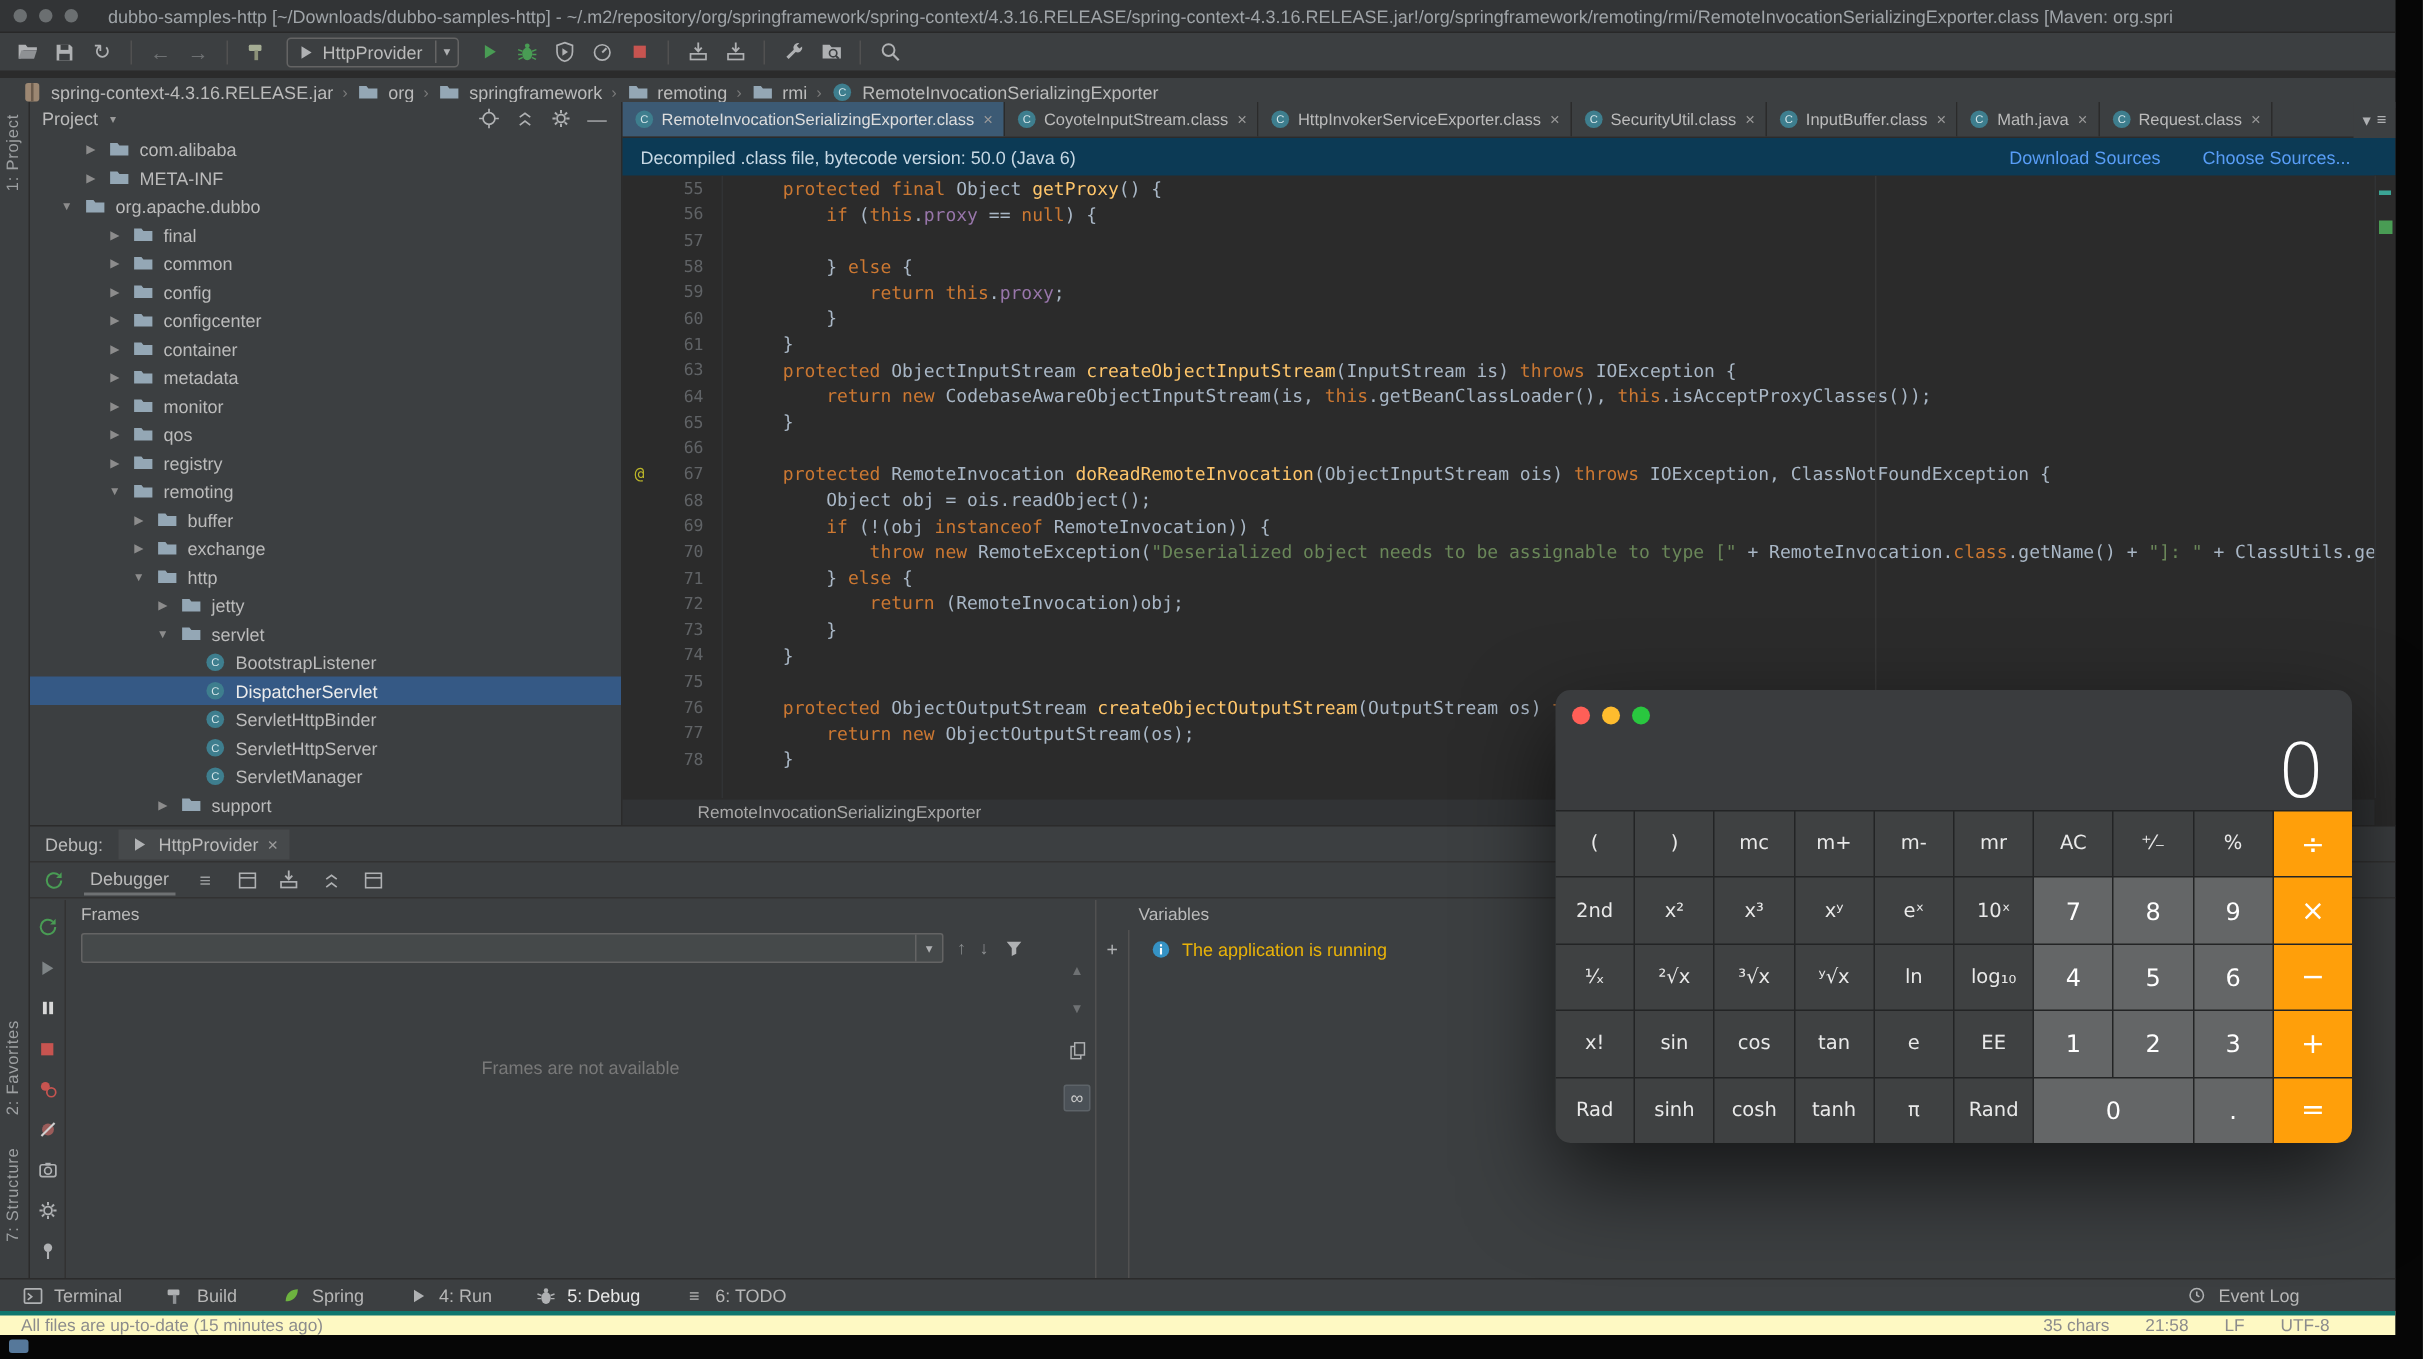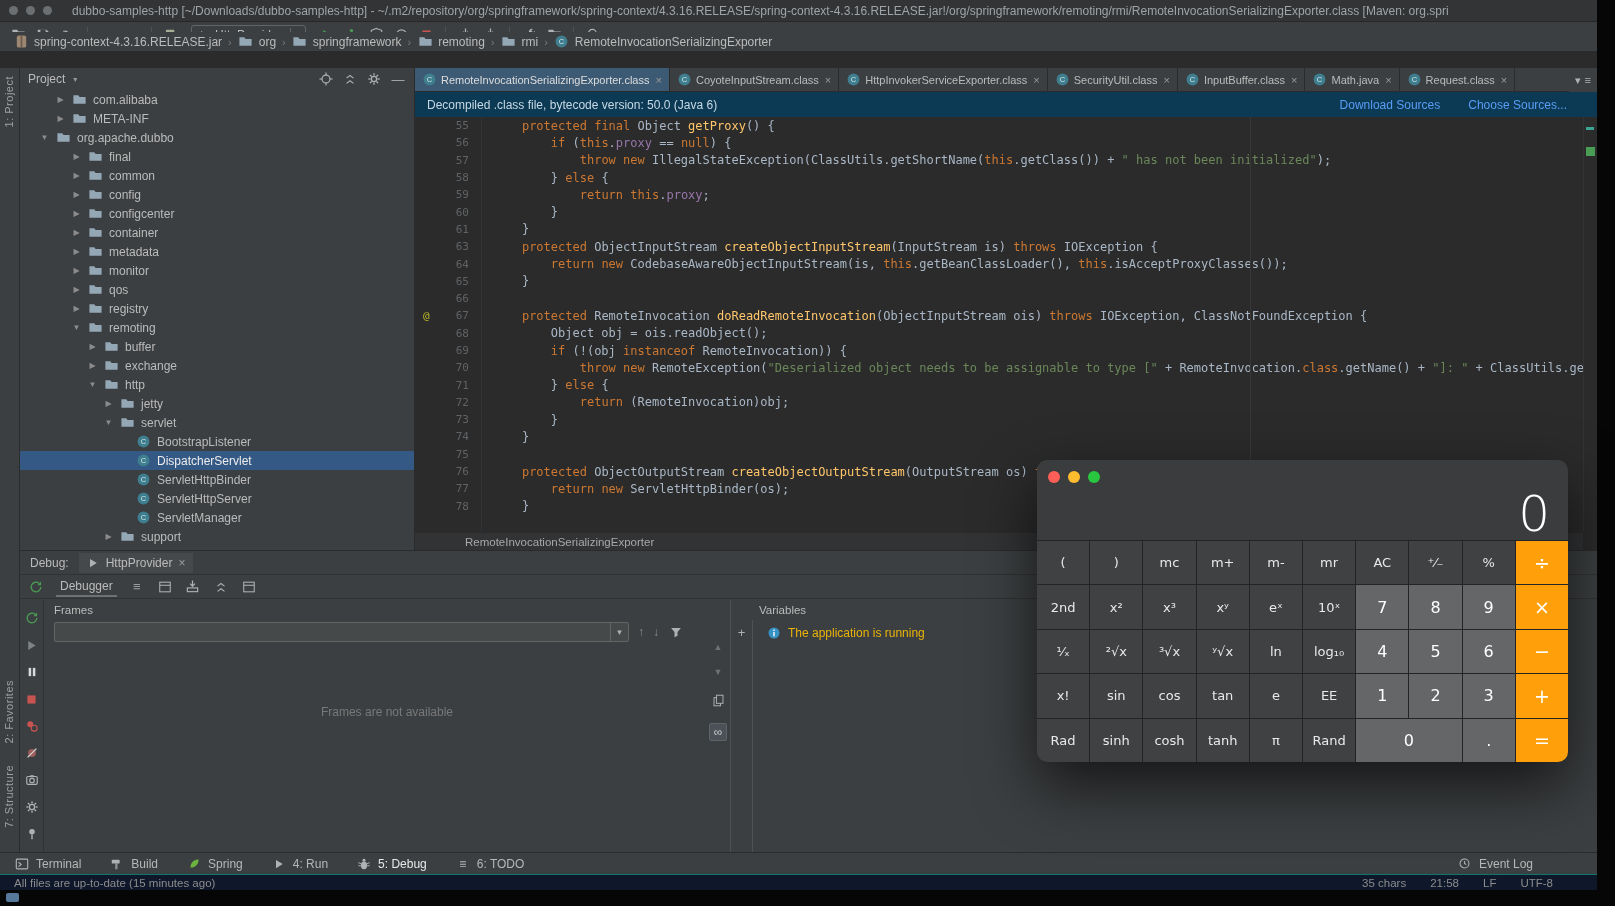--- a/index.html
+++ b/index.html
@@ -14,21 +14,21 @@
 
   
   .toolbar{position:absolute;top:22px;left:0;right:0;height:26px;background:#3c3f41;border-bottom:1px solid #2b2b2b;display:flex;align-items:center;gap:5px;padding:0 8px}
   .tbi{width:20px;height:20px;display:inline-flex;align-items:center;justify-content:center;border-radius:3px;color:#afb1b3;font-size:14px;flex:none}
   .tbi.dim{color:#6e7173}
   .tbsep{width:1px;height:16px;background:#515151;margin:0 4px;flex:none}
   .runcombo{display:flex;align-items:center;height:20px;border:1px solid #646464;border-radius:3px;padding-left:5px;gap:5px;color:#bbb;font-size:12px;margin:0 5px}
   .runcombo .arr{border-left:1px solid #646464;padding:2px 5px;color:#afb1b3;font-size:9px;margin-left:3px}
 
   
-  .navbar{position:absolute;top:32px;left:0;right:0;height:20px;background:#3c3f41;border-bottom:1px solid #2b2b2b;display:flex;align-items:center;padding-left:10px;font-size:12px;color:#bbb}
+  .navbar{position:absolute;top:52px;left:0;right:0;height:20px;background:#3c3f41;border-bottom:1px solid #2b2b2b;display:flex;align-items:center;padding-left:10px;font-size:12px;color:#bbb}
   .crumb{display:flex;align-items:center;gap:5px;padding:0 3px}
   .crumb-sep{color:#7a7a7a;font-size:11px;margin:0 3px}
 
   
   .stripe{position:absolute;top:68px;bottom:38px;left:0;width:20px;background:#3c3f41;border-right:1px solid #2b2b2b}
   .vlabel{position:absolute;left:3px;width:14px;color:#9da0a2;font-size:11px;writing-mode:vertical-rl;transform:rotate(180deg);letter-spacing:.5px;white-space:nowrap}
 
   
   .project{position:absolute;left:20px;top:68px;width:395px;height:482px;background:#3c3f41;border-right:1px solid #2b2b2b;overflow:hidden}
   .pheader{height:22px;display:flex;align-items:center;padding:0 8px;font-size:12px;color:#bbb;gap:8px}
@@ -83,21 +83,21 @@
   .vars{position:absolute;left:711px;top:0;bottom:0;right:0}
   .vhead{height:20px;display:flex;align-items:center;padding-left:28px;font-size:11.5px;color:#bbb}
   .vtools{position:absolute;left:0;top:20px;bottom:0;width:22px;border-right:1px solid #515151;display:flex;flex-direction:column;align-items:center;padding-top:5px;gap:10px;color:#afb1b3;font-size:13px}
   .vmsg{position:absolute;left:36px;top:26px;display:flex;align-items:center;gap:7px;font-size:12px;color:#eab308}
 
   
   .bottombar{position:absolute;left:0;right:0;top:852px;height:22px;background:#3c3f41;border-top:1px solid #2b2b2b;display:flex;align-items:center;padding:0 14px;gap:28px;font-size:12px;color:#b6b6b6}
   .bitem{display:flex;align-items:center;gap:6px;white-space:nowrap}
   .bitem.active{color:#e8e8e8}
   .bright{margin-left:auto;margin-right:50px;display:flex;align-items:center;gap:6px}
-  .statusbar{position:absolute;left:0;right:0;top:874px;height:16px;background:#0f172a;border-top:1px solid #0f766e;display:flex;align-items:center;padding:0 14px;font-size:11.5px;color:#8c8c8c}
+  .statusbar{position:absolute;left:0;right:0;top:874px;height:16px;background:#fef9c3;border-top:3px solid #0f766e;display:flex;align-items:center;padding:0 14px;font-size:11.5px;color:#8c8c8c}
   .statusbar .sp{flex:1}
   .statusbar .sright{display:flex;gap:24px;margin-right:30px}
   .dockicon{position:absolute;left:6px;top:893px;width:13px;height:9px;border-radius:2px;background:#56789a}
 
   .ic{display:inline-flex;align-items:center;justify-content:center;width:16px;height:16px;flex:none}
   .ic svg{display:block}
 
   
   .calc{position:absolute;left:1037px;top:460px;width:531px;height:302px;border-radius:10px;overflow:hidden;background:#3a3c3e;box-shadow:0 24px 60px rgba(0,0,0,.65);z-index:50;font-family:"DejaVu Sans",sans-serif}
   .calc-top{position:absolute;left:0;right:0;top:0;height:80px}
@@ -645,21 +645,20 @@
           <div class="cline">
             <span class="gut"><span class="lnum">55</span></span>
             <span class="code"><span class="tk-p">    </span><span class="tk-k">protected</span><span class="tk-p"> </span><span class="tk-k">final</span><span class="tk-p"> Object </span><span class="tk-m">getProxy</span><span class="tk-p">() {</span></span>
           </div>
           <div class="cline">
             <span class="gut"><span class="lnum">56</span></span>
             <span class="code"><span class="tk-p">        </span><span class="tk-k">if</span><span class="tk-p"> (</span><span class="tk-k">this</span><span class="tk-p">.</span><span class="tk-f">proxy</span><span class="tk-p"> == </span><span class="tk-k">null</span><span class="tk-p">) {</span></span>
           </div>
           <div class="cline">
             <span class="gut"><span class="lnum">57</span></span>
-            <span class="code"><span class="tk-p">            </span><span class="tk-k">throw</span><span class="tk-p"> </span><span class="tk-k">new</span><span class="tk-p"> IllegalStateException(ClassUtils.getShortName(</span><span class="tk-k">this</span><span class="tk-p">.getClass()) + </span><span class="tk-s">" has not been initialized"</span><span class="tk-p">);</span></span>
           </div>
           <div class="cline">
             <span class="gut"><span class="lnum">58</span></span>
             <span class="code"><span class="tk-p">        } </span><span class="tk-k">else</span><span class="tk-p"> {</span></span>
           </div>
           <div class="cline">
             <span class="gut"><span class="lnum">59</span></span>
             <span class="code"><span class="tk-p">            </span><span class="tk-k">return</span><span class="tk-p"> </span><span class="tk-k">this</span><span class="tk-p">.</span><span class="tk-f">proxy</span><span class="tk-p">;</span></span>
           </div>
           <div class="cline">
@@ -721,21 +720,21 @@
           <div class="cline">
             <span class="gut"><span class="lnum">75</span></span>
             <span class="code"></span>
           </div>
           <div class="cline">
             <span class="gut"><span class="lnum">76</span></span>
             <span class="code"><span class="tk-p">    </span><span class="tk-k">protected</span><span class="tk-p"> ObjectOutputStream </span><span class="tk-m">createObjectOutputStream</span><span class="tk-p">(OutputStream os) </span><span class="tk-k">throws</span><span class="tk-p"> IOException {</span></span>
           </div>
           <div class="cline">
             <span class="gut"><span class="lnum">77</span></span>
-            <span class="code"><span class="tk-p">        </span><span class="tk-k">return</span><span class="tk-p"> </span><span class="tk-k">new</span><span class="tk-p"> ServletHttpBinder(os);</span></span>
+            <span class="code"><span class="tk-p">        </span><span class="tk-k">return</span><span class="tk-p"> </span><span class="tk-k">new</span><span class="tk-p"> ObjectOutputStream(os);</span></span>
           </div>
           <div class="cline">
             <span class="gut"><span class="lnum">78</span></span>
             <span class="code"><span class="tk-p">    }</span></span>
           </div>
         </div>
       <div class="gutline"></div>
       <div class="guide"></div>
     </div>
     <div class="scrollcol">

